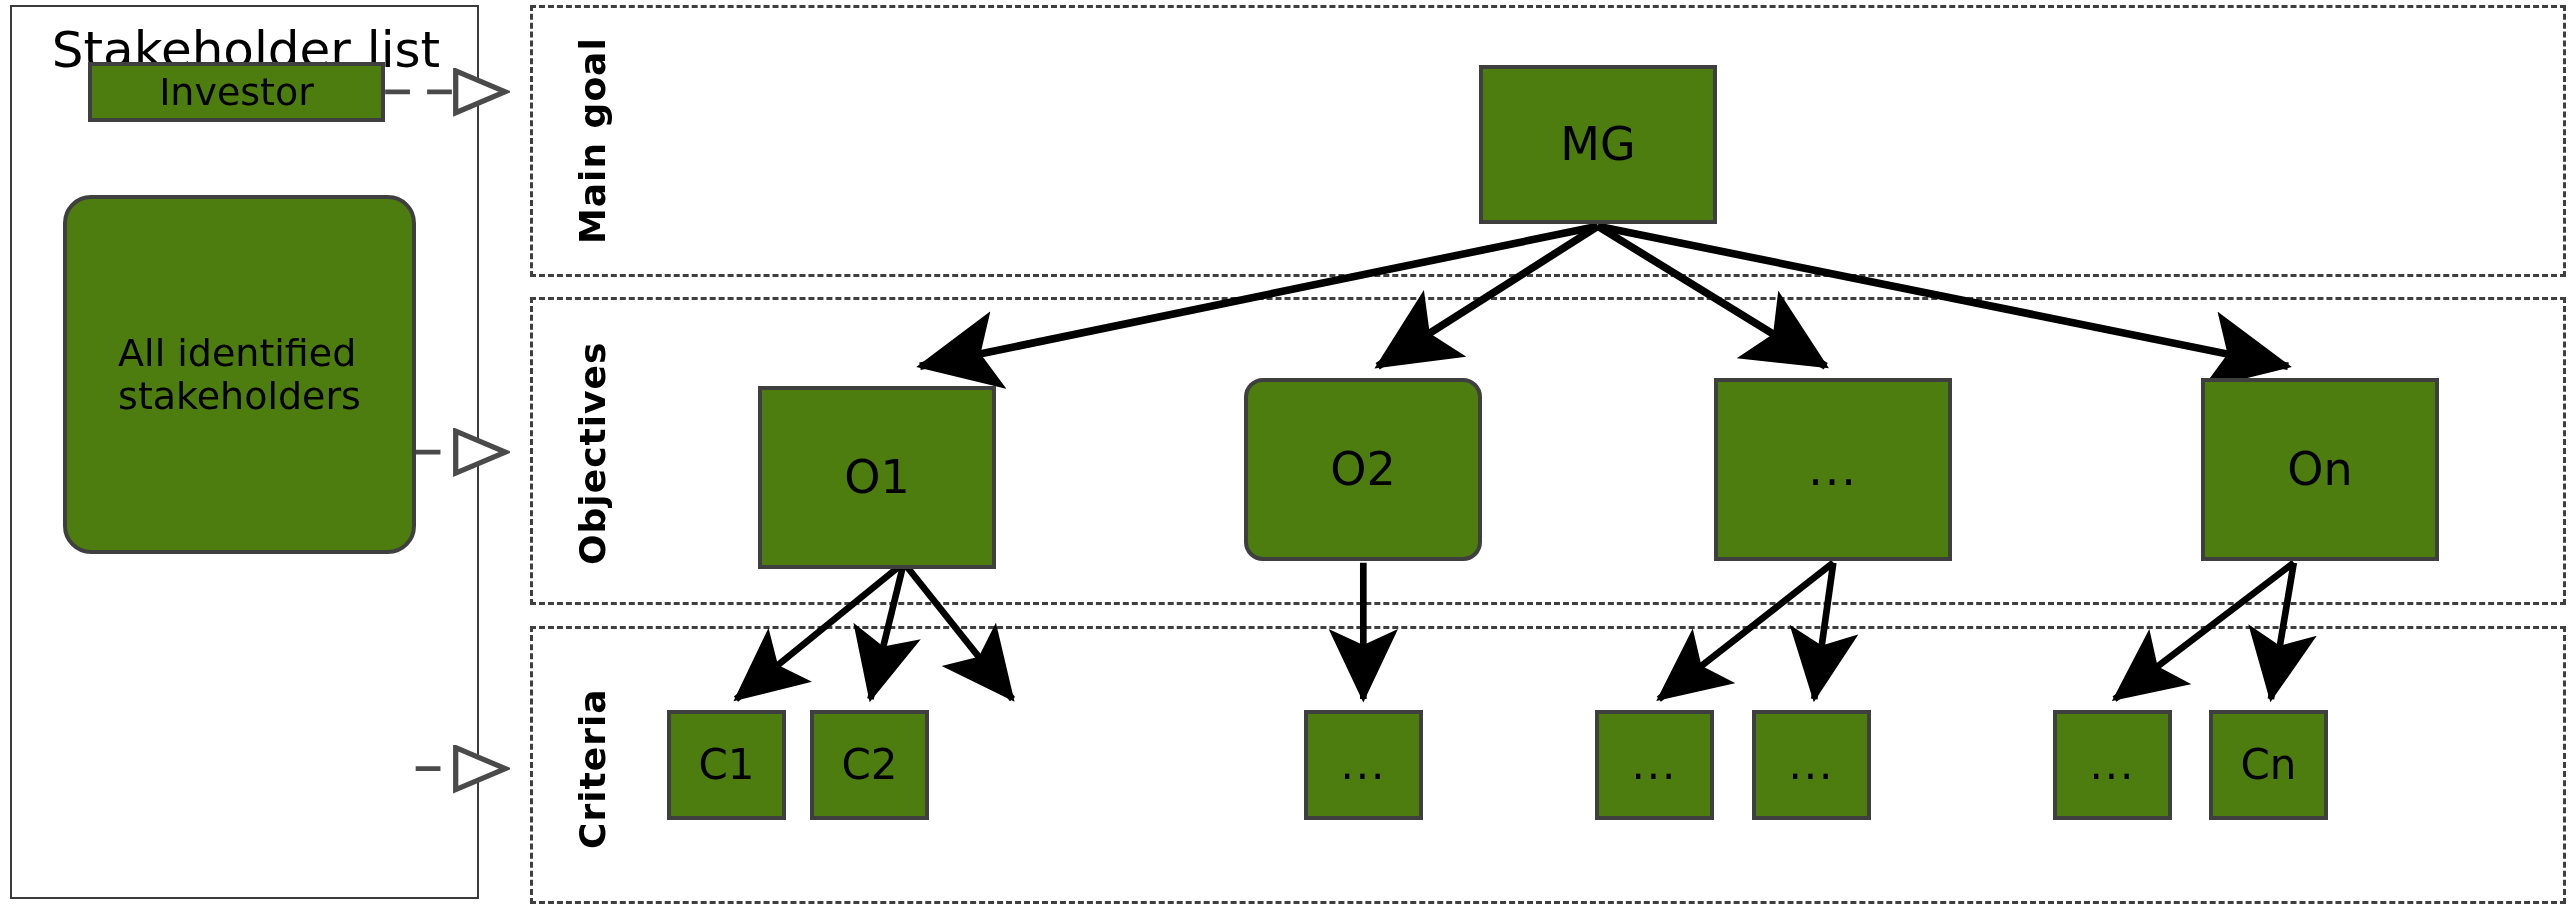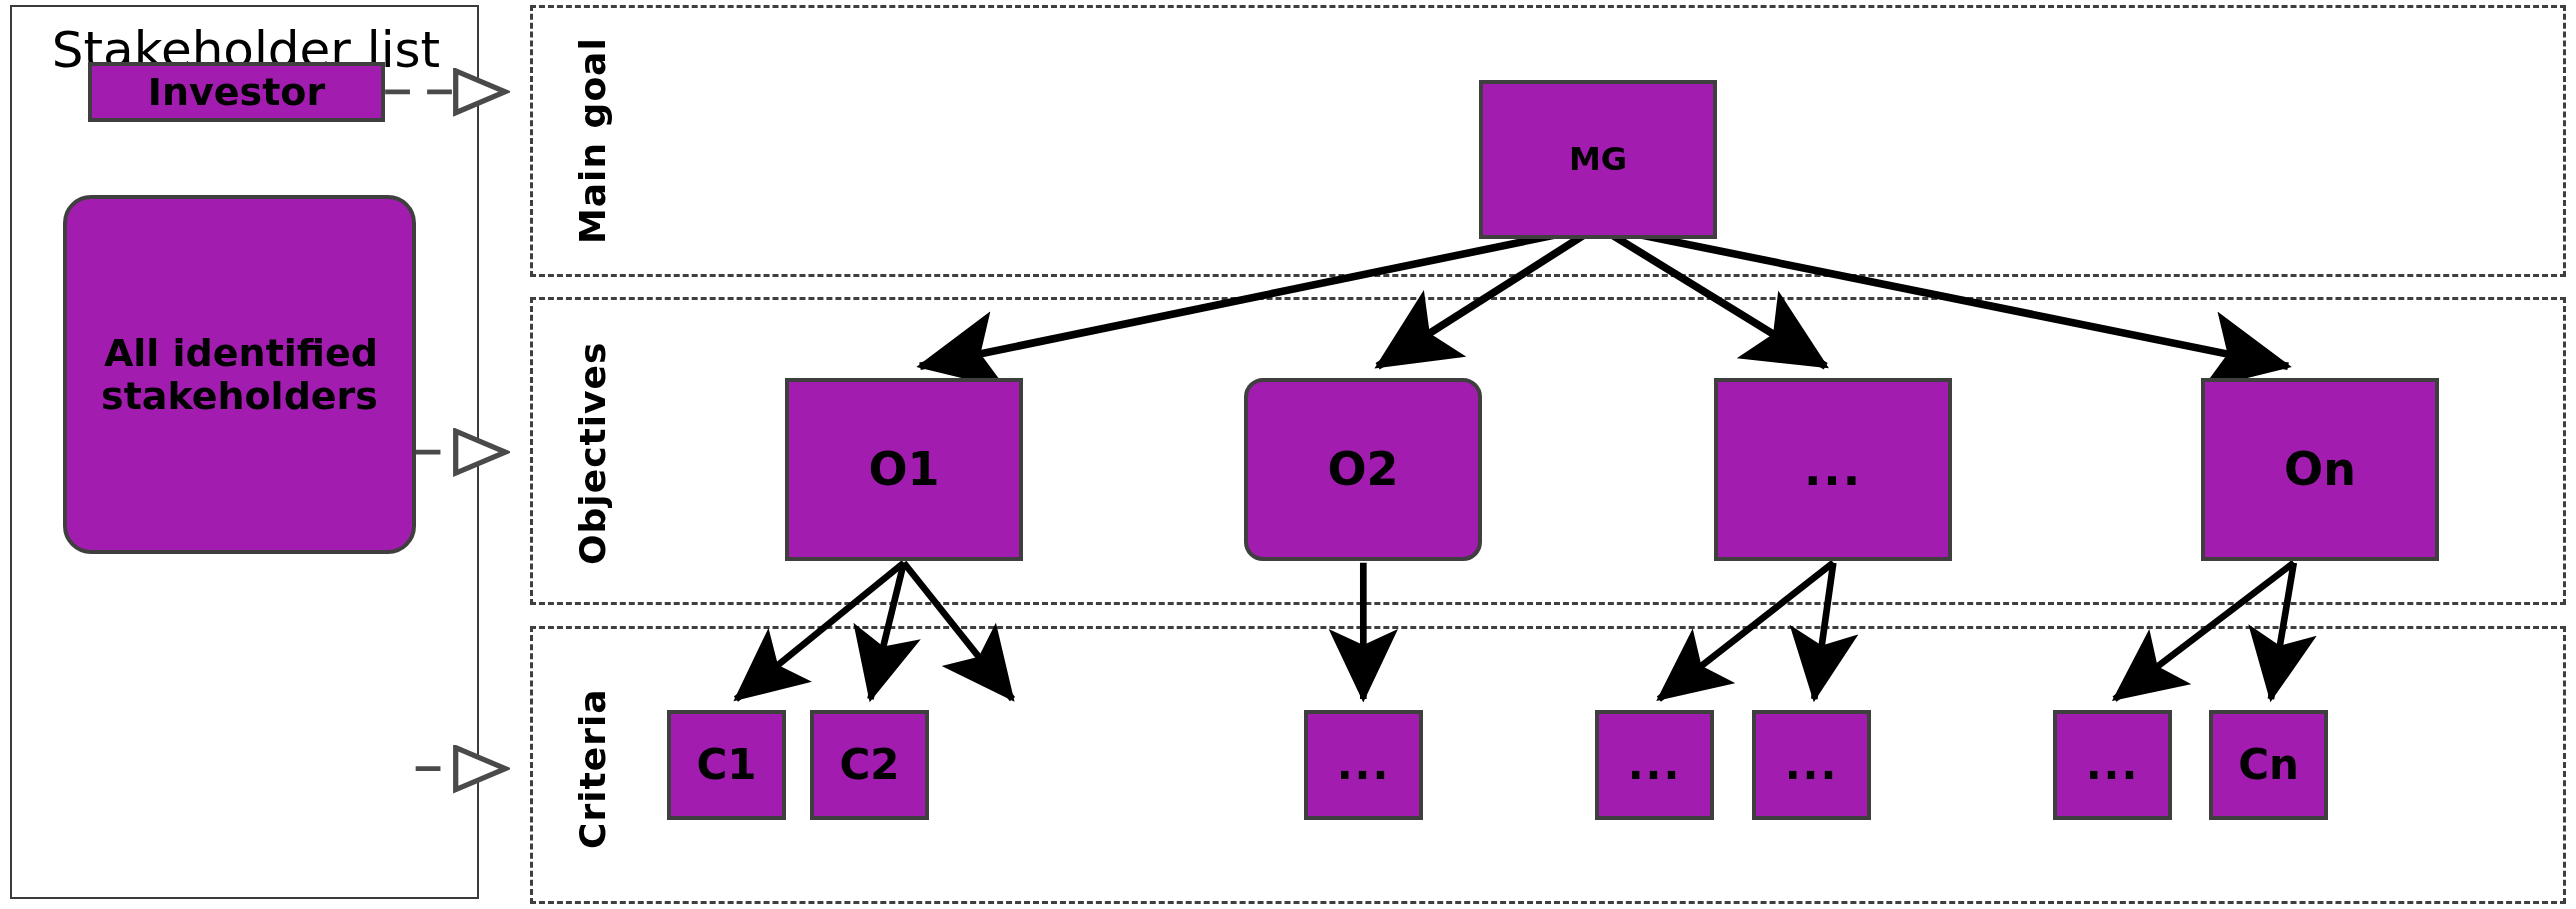--- a/index.html
+++ b/index.html
@@ -14,23 +14,23 @@
   .panel-left{
     position:absolute;left:9.5px;top:4.8px;width:469px;height:894px;
     border:2.9px solid #3b3b3b;background:#ffffff;box-sizing:border-box;
   }
   .panel-title{
     position:absolute;left:17px;top:17px;width:435px;
     text-align:center;font-size:50px;color:#000;line-height:1.05;
     white-space:nowrap;
   }
   .node{
-    position:absolute;background:#a21caf;border:4.8px solid #3f3f3f;
+    position:absolute;background:#4d7c0f;border:4.8px solid #3f3f3f;
     box-sizing:border-box;display:flex;align-items:center;justify-content:center;
-    text-align:right;color:#000;line-height:1.12;font-weight:bold;
+    text-align:left;color:#000;line-height:1.12;
   }
   .sh-investor{left:88px;top:62px;width:297px;height:60px;font-size:38px;}
   .sh-all{left:63px;top:195px;width:353px;height:359px;font-size:38px;padding:0 9.5px;border-radius:28px;}
   .sh-all .lbl{display:block;}
 
   
   .band{
     position:absolute;border:3.8px dashed #3f3f3f;box-sizing:border-box;
     background:transparent;
   }
@@ -43,23 +43,23 @@
     font-weight:bold;font-size:36px;color:#000;
     writing-mode:vertical-rl;transform:rotate(180deg);
     white-space:nowrap;letter-spacing:1px;
     display:flex;align-items:center;justify-content:center;
   }
   .lbl-goal{left:572px;top:19px;height:243px;}
   .lbl-obj {left:572px;top:310px;height:286px;}
   .lbl-crit{left:572px;top:639px;height:259px;}
 
   
-  .n-mg{left:1479px;top:80px;width:238px;height:159px;font-size:32px;}
+  .n-mg{left:1479px;top:65px;width:238px;height:159px;font-size:46px;}
   .n-obj{top:378px;width:238px;height:183px;font-size:46px;}
-  .n-o1{left:785px;}
+  .n-o1{left:758px;margin-top:8px;}
   .n-o2{left:1244px;border-radius:19px;}
   .n-od{left:1714px;}
   .n-on{left:2175px;margin-left:26px;}
   .n-crit{top:710px;width:119px;height:110px;font-size:42px;}
   .n-c1{left:667px;}
   .n-c2{left:810px;}
   .n-c3{left:953px;}
   .n-cd1{left:1304px;}
   .n-cd2{left:1595px;}
   .n-cd3{left:1752px;}

